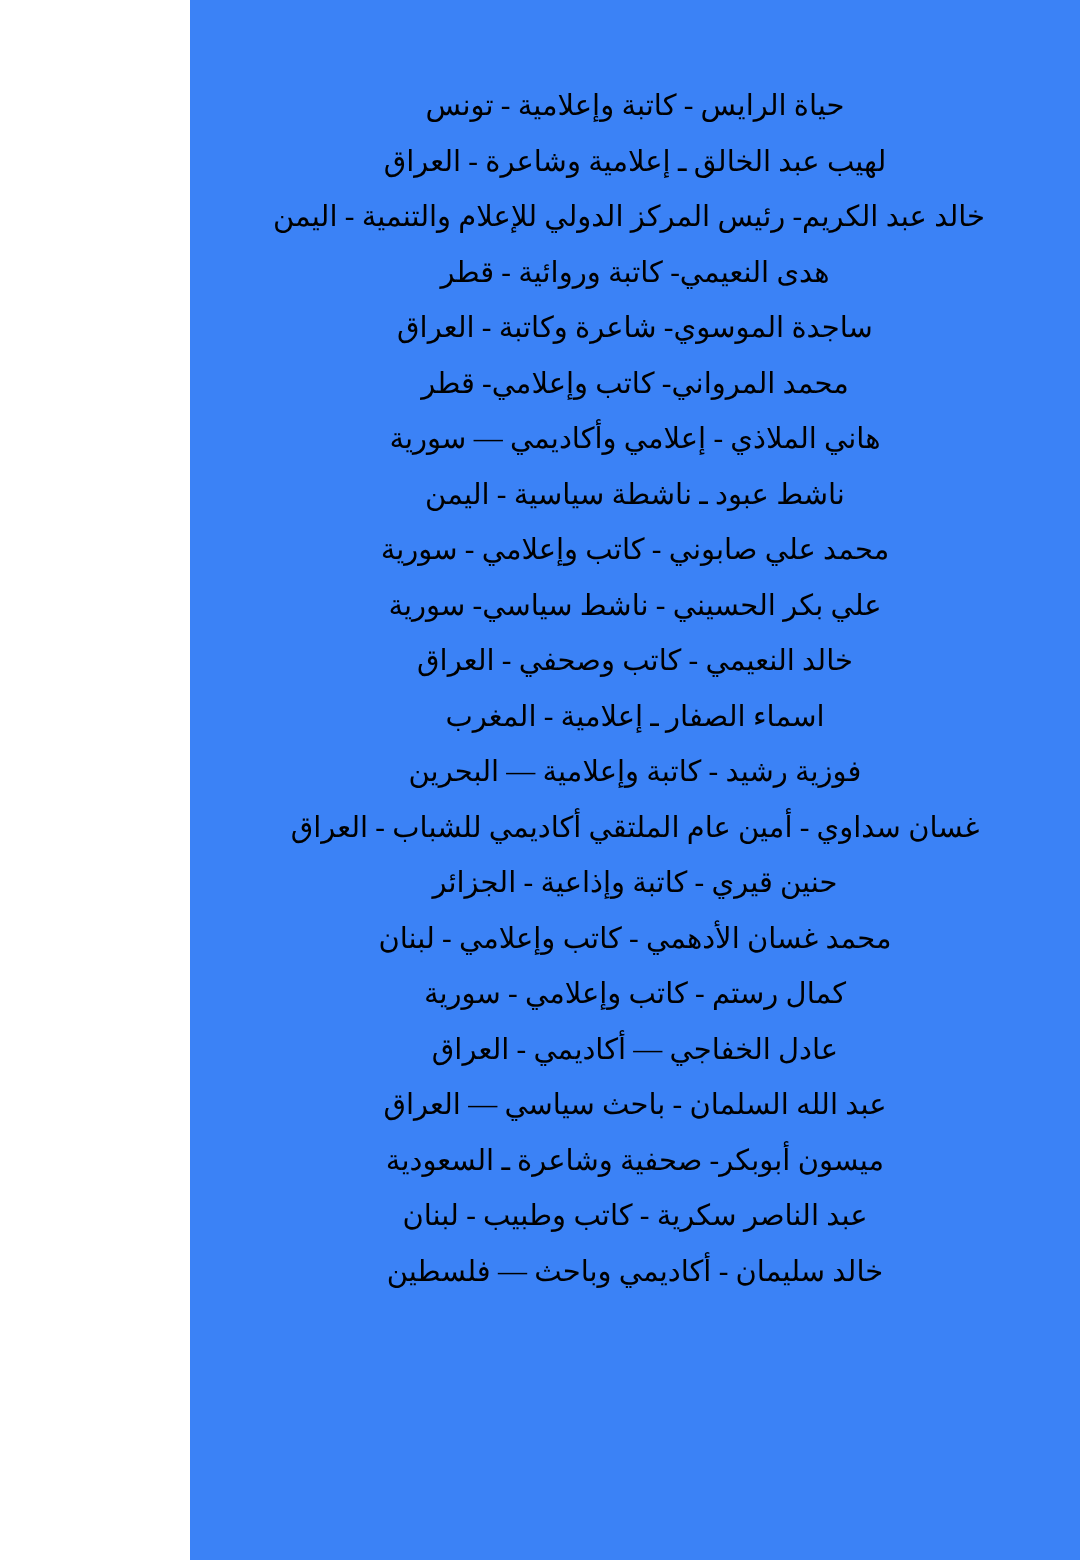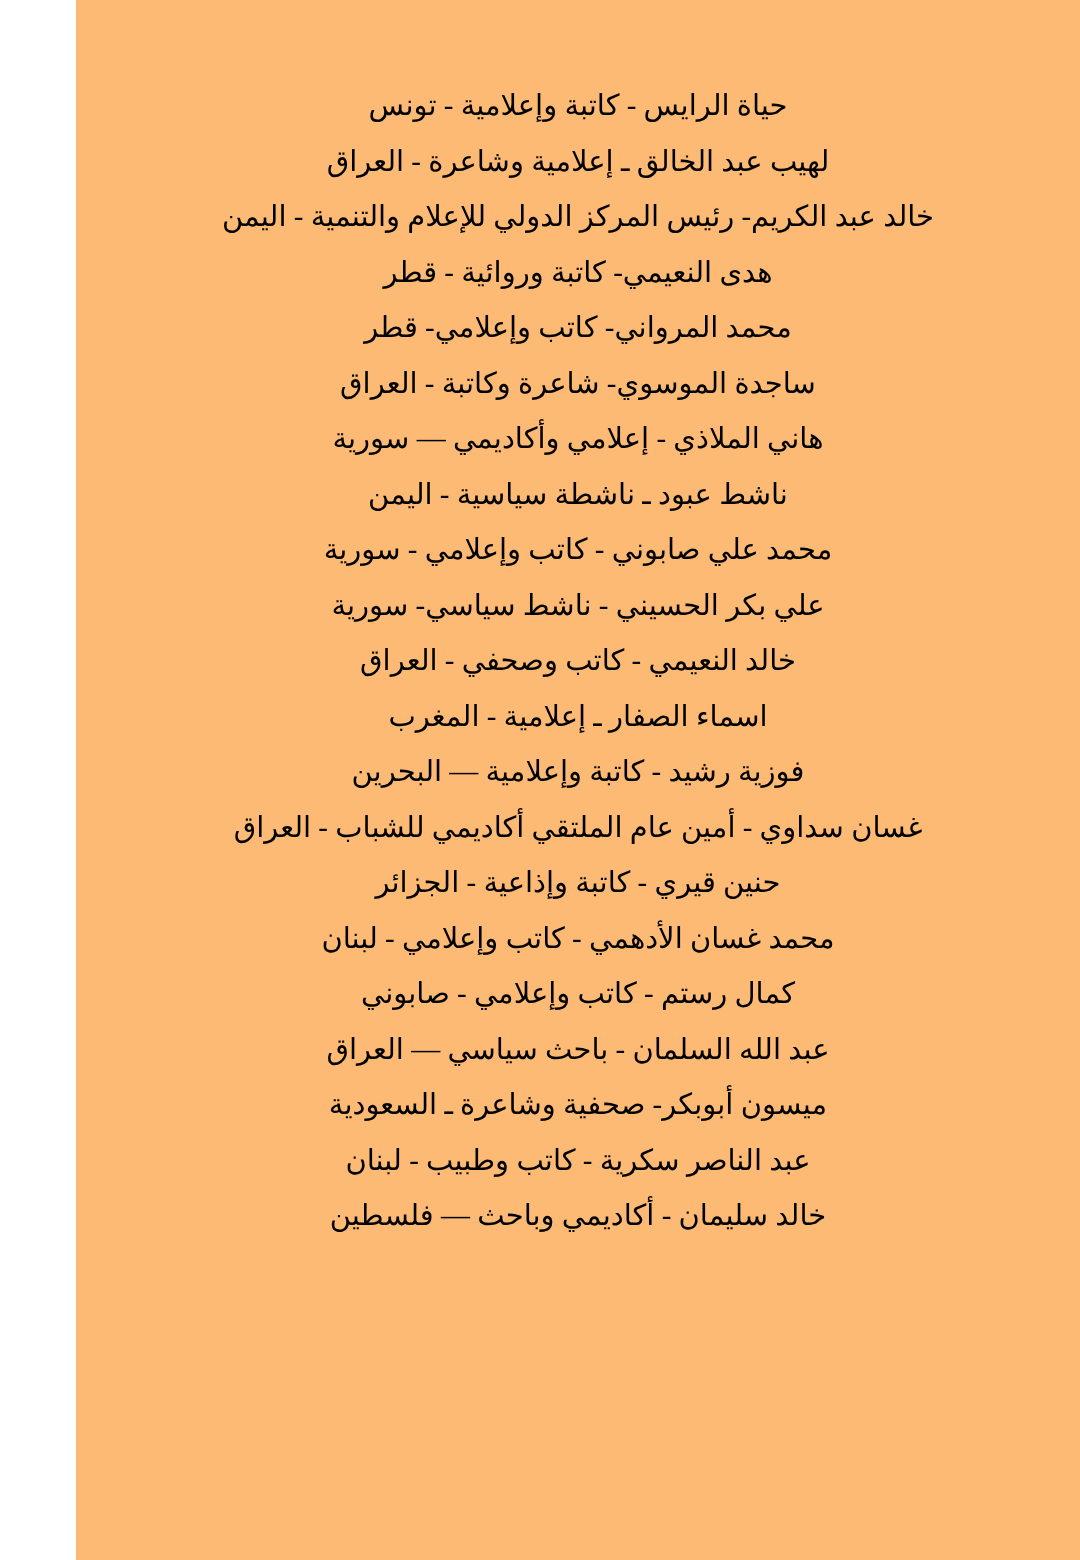--- a/index.html
+++ b/index.html
@@ -1,23 +1,23 @@
 <!DOCTYPE html>
 <html lang="ar" dir="rtl"><head>
 <meta charset="utf-8">
 <style>
   html, body {
     margin: 0;
     padding: 0;
     background: #ffffff;
   }
   .page {
-    width: 1004px;
+    width: 890px;
     height: 1560px;
-    background: #fdba74;
+    background: #3b82f6;
     position: relative;
     overflow: hidden;
     box-sizing: border-box;
     font-family: "Liberation Serif", "DejaVu Serif", serif;
   }
   .doc-body {
     position: absolute;
     top: 78px;
     right: 95px;
     left: 95px;
@@ -38,31 +38,32 @@
 </style>
 </head>
 <body>
 
 <div class="page">
   <div class="doc-body">
     <div class="line">حياة الرايس - كاتبة وإعلامية - تونس</div>
     <div class="line">لهيب عبد الخالق ـ إعلامية وشاعرة - العراق</div>
     <div class="line">خالد عبد الكريم- رئيس المركز الدولي للإعلام والتنمية - اليمن</div>
     <div class="line">هدى النعيمي- كاتبة وروائية - قطر</div>
+    <div class="line">ساجدة الموسوي- شاعرة وكاتبة - العراق</div>
     <div class="line">محمد المرواني- كاتب وإعلامي- قطر</div>
-    <div class="line">ساجدة الموسوي- شاعرة وكاتبة - العراق</div>
     <div class="line">هاني الملاذي - إعلامي وأكاديمي — سورية</div>
     <div class="line">ناشط عبود ـ ناشطة سياسية - اليمن</div>
     <div class="line">محمد علي صابوني - كاتب وإعلامي - سورية</div>
     <div class="line">علي بكر الحسيني - ناشط سياسي- سورية</div>
     <div class="line">خالد النعيمي - كاتب وصحفي - العراق</div>
     <div class="line">اسماء الصفار ـ إعلامية - المغرب</div>
     <div class="line">فوزية رشيد - كاتبة وإعلامية — البحرين</div>
     <div class="line">غسان سداوي - أمين عام الملتقي أكاديمي للشباب - العراق</div>
     <div class="line">حنين قيري - كاتبة وإذاعية - الجزائر</div>
     <div class="line">محمد غسان الأدهمي - كاتب وإعلامي - لبنان</div>
-    <div class="line">كمال رستم - كاتب وإعلامي - صابوني</div>
+    <div class="line">كمال رستم - كاتب وإعلامي - سورية</div>
+    <div class="line">عادل الخفاجي — أكاديمي - العراق</div>
     <div class="line">عبد الله السلمان - باحث سياسي — العراق</div>
     <div class="line">ميسون أبوبكر- صحفية وشاعرة ـ السعودية</div>
     <div class="line">عبد الناصر سكرية - كاتب وطبيب - لبنان</div>
     <div class="line">خالد سليمان - أكاديمي وباحث — فلسطين</div>
   </div>
 </div>
 
 </body></html>

